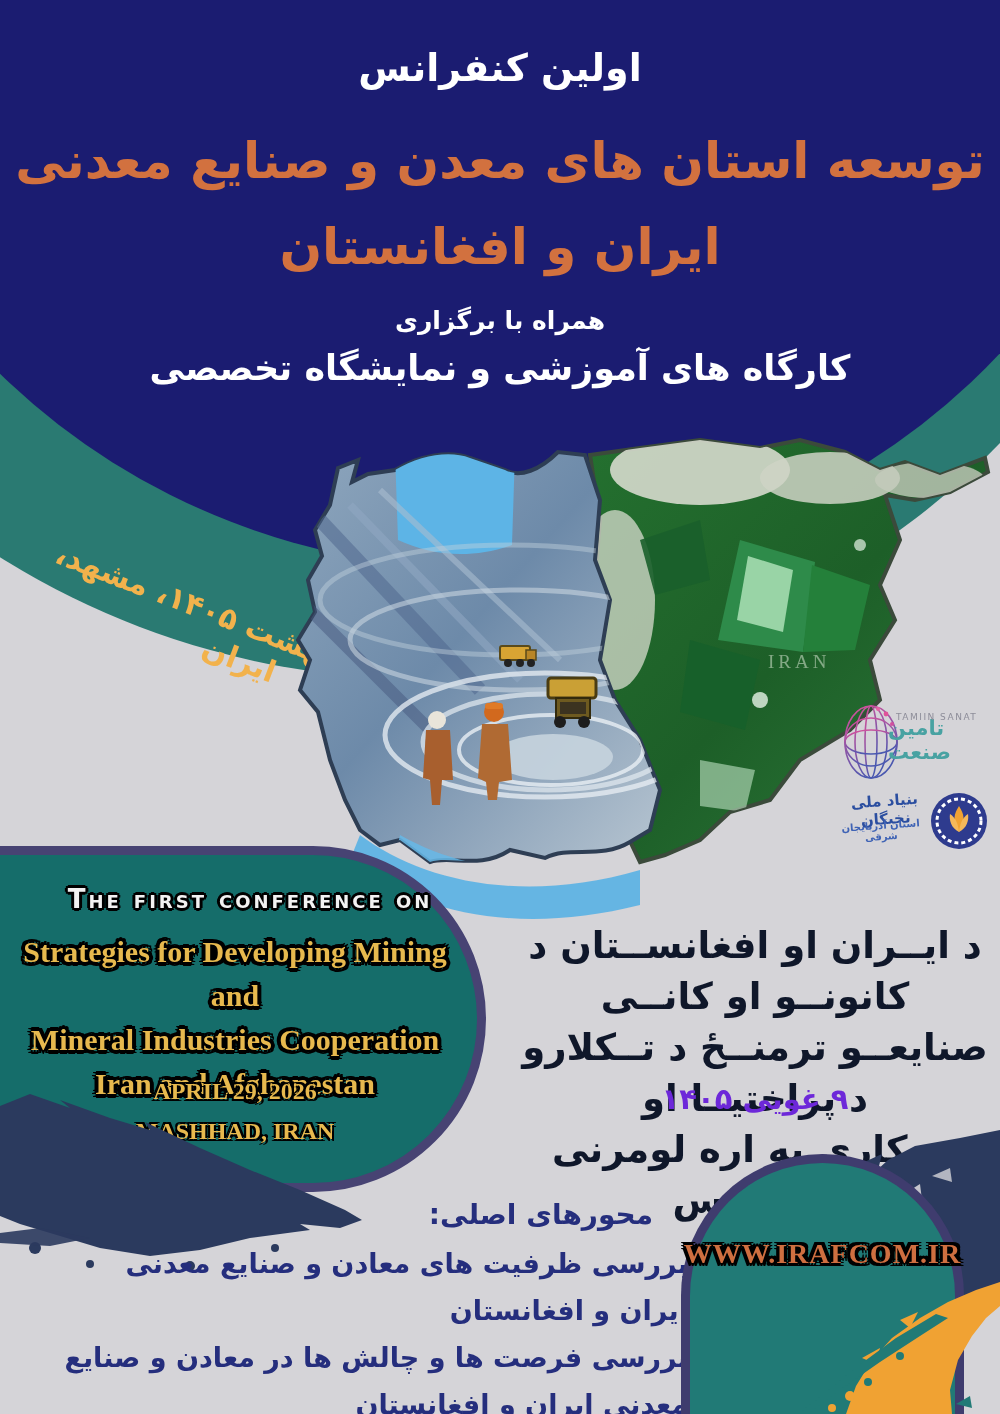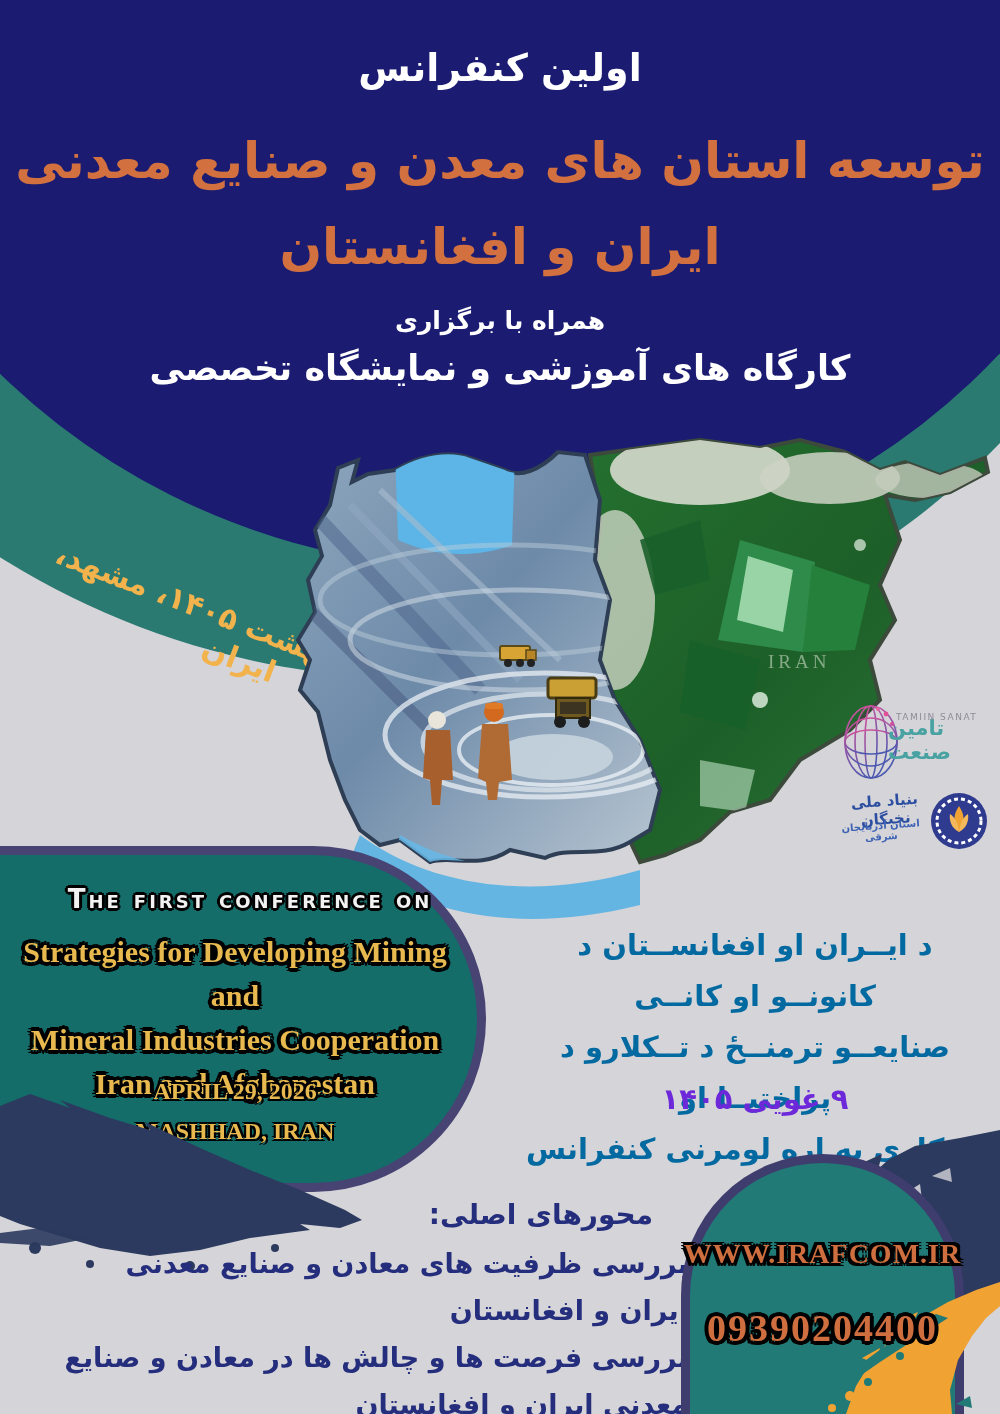--- a/index.html
+++ b/index.html
@@ -45,21 +45,21 @@
     font-family:"Liberation Serif","DejaVu Serif",serif;
     font-size:30px;line-height:44px;font-weight:bold;color:#e7b94e;
     text-shadow:-3px -3px 0 #000,3px -3px 0 #000,-3px 3px 0 #000,3px 3px 0 #000,0 4px 0 #000,0 -4px 0 #000,4px 0 0 #000,-4px 0 0 #000;
   }
   .en-date{left:0;top:1078px;width:470px;text-align:center;font-family:"Liberation Serif","DejaVu Serif",serif;font-size:24px;font-weight:bold;color:#e7b94e;
     text-shadow:-2px -2px 0 #000,2px -2px 0 #000,-2px 2px 0 #000,2px 2px 0 #000;}
   .en-city{left:0;top:1118px;width:470px;text-align:center;font-family:"Liberation Serif","DejaVu Serif",serif;font-size:24px;font-weight:bold;color:#e7b94e;
     text-shadow:-2px -2px 0 #000,2px -2px 0 #000,-2px 2px 0 #000,2px 2px 0 #000;}
   
   .pashto{left:520px;top:920px;width:470px;text-align:center;direction:rtl;
-    font-size:29px;line-height:51px;font-weight:bold;color:#0369a1;}
+    font-size:37px;line-height:51px;font-weight:bold;color:#0f172a;}
   .pashto-date{left:520px;top:1082px;width:470px;text-align:center;direction:rtl;
     font-size:29px;font-weight:bold;color:#6d28d9;}
   
   .topics-head{right:347px;top:1198px;font-size:28px;font-weight:bold;color:#252e7d;direction:rtl;margin-left:44px;}
   .topics-list{right:312px;top:1240px;width:640px;text-align:right;direction:rtl;
     font-size:27px;line-height:47px;font-weight:bold;color:#252e7d;}
   
   .dome{left:681px;top:1154px;width:283px;height:260px;
     background:#217a76;border:9px solid #3f3c6e;border-bottom:none;
     border-radius:145px 145px 0 0;box-sizing:border-box;}
@@ -261,15 +261,14 @@
     <path d="M100,188 L82,198 L96,204 Z" fill="#f0a233"></path>
     <circle cx="70" cy="236" r="5" fill="#f0a233"></circle>
       <circle cx="52" cy="248" r="4" fill="#f0a233"></circle>
     <path d="M28,254 L60,230 L100,202 L140,176 L168,158 L156,154 L116,178 L78,206 L44,234 L18,254 Z" fill="#217a76"></path>
     <circle cx="120" cy="196" r="4" fill="#217a76"></circle>
       <circle cx="88" cy="222" r="4" fill="#217a76"></circle>
     <path d="M190,236 L176,244 L192,248 Z" fill="#217a76"></path>
   </svg>
 
   <div class="abs url-text">WWW.IRAFCOM.IR</div>
-  <div class="abs phone-text">09390204400</div>
 
 </div>
 
 </body></html>

